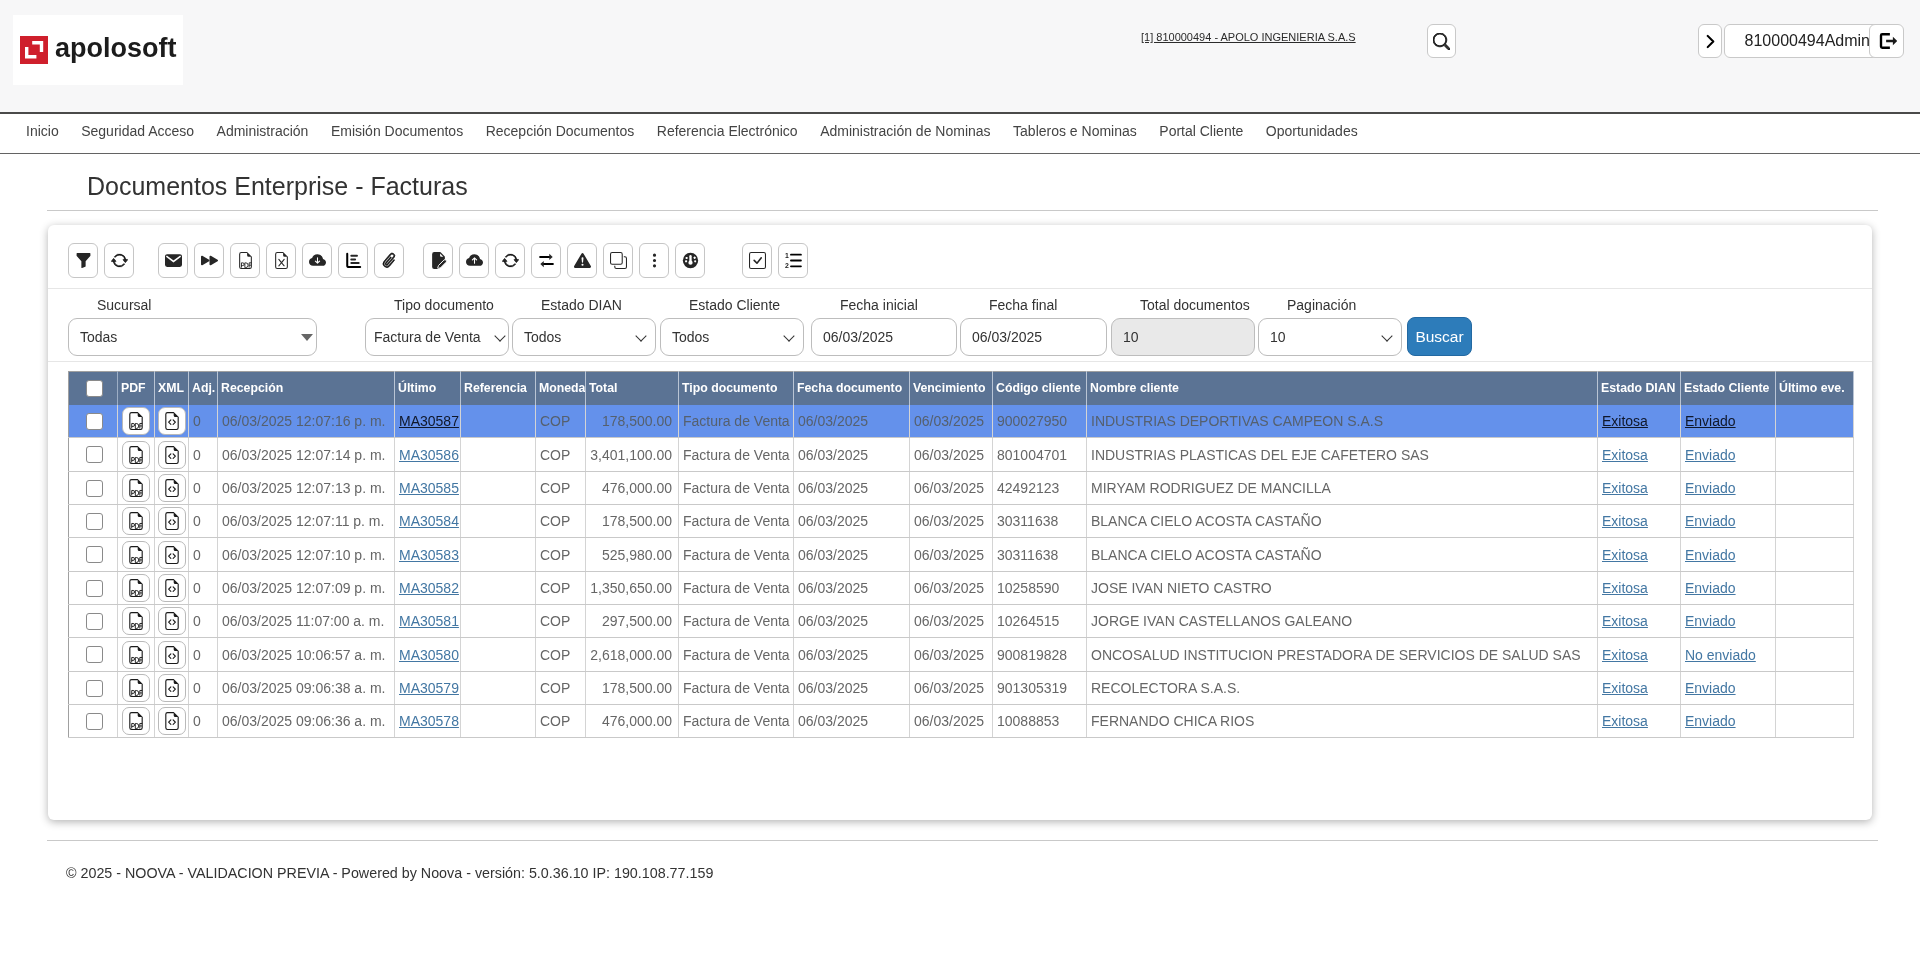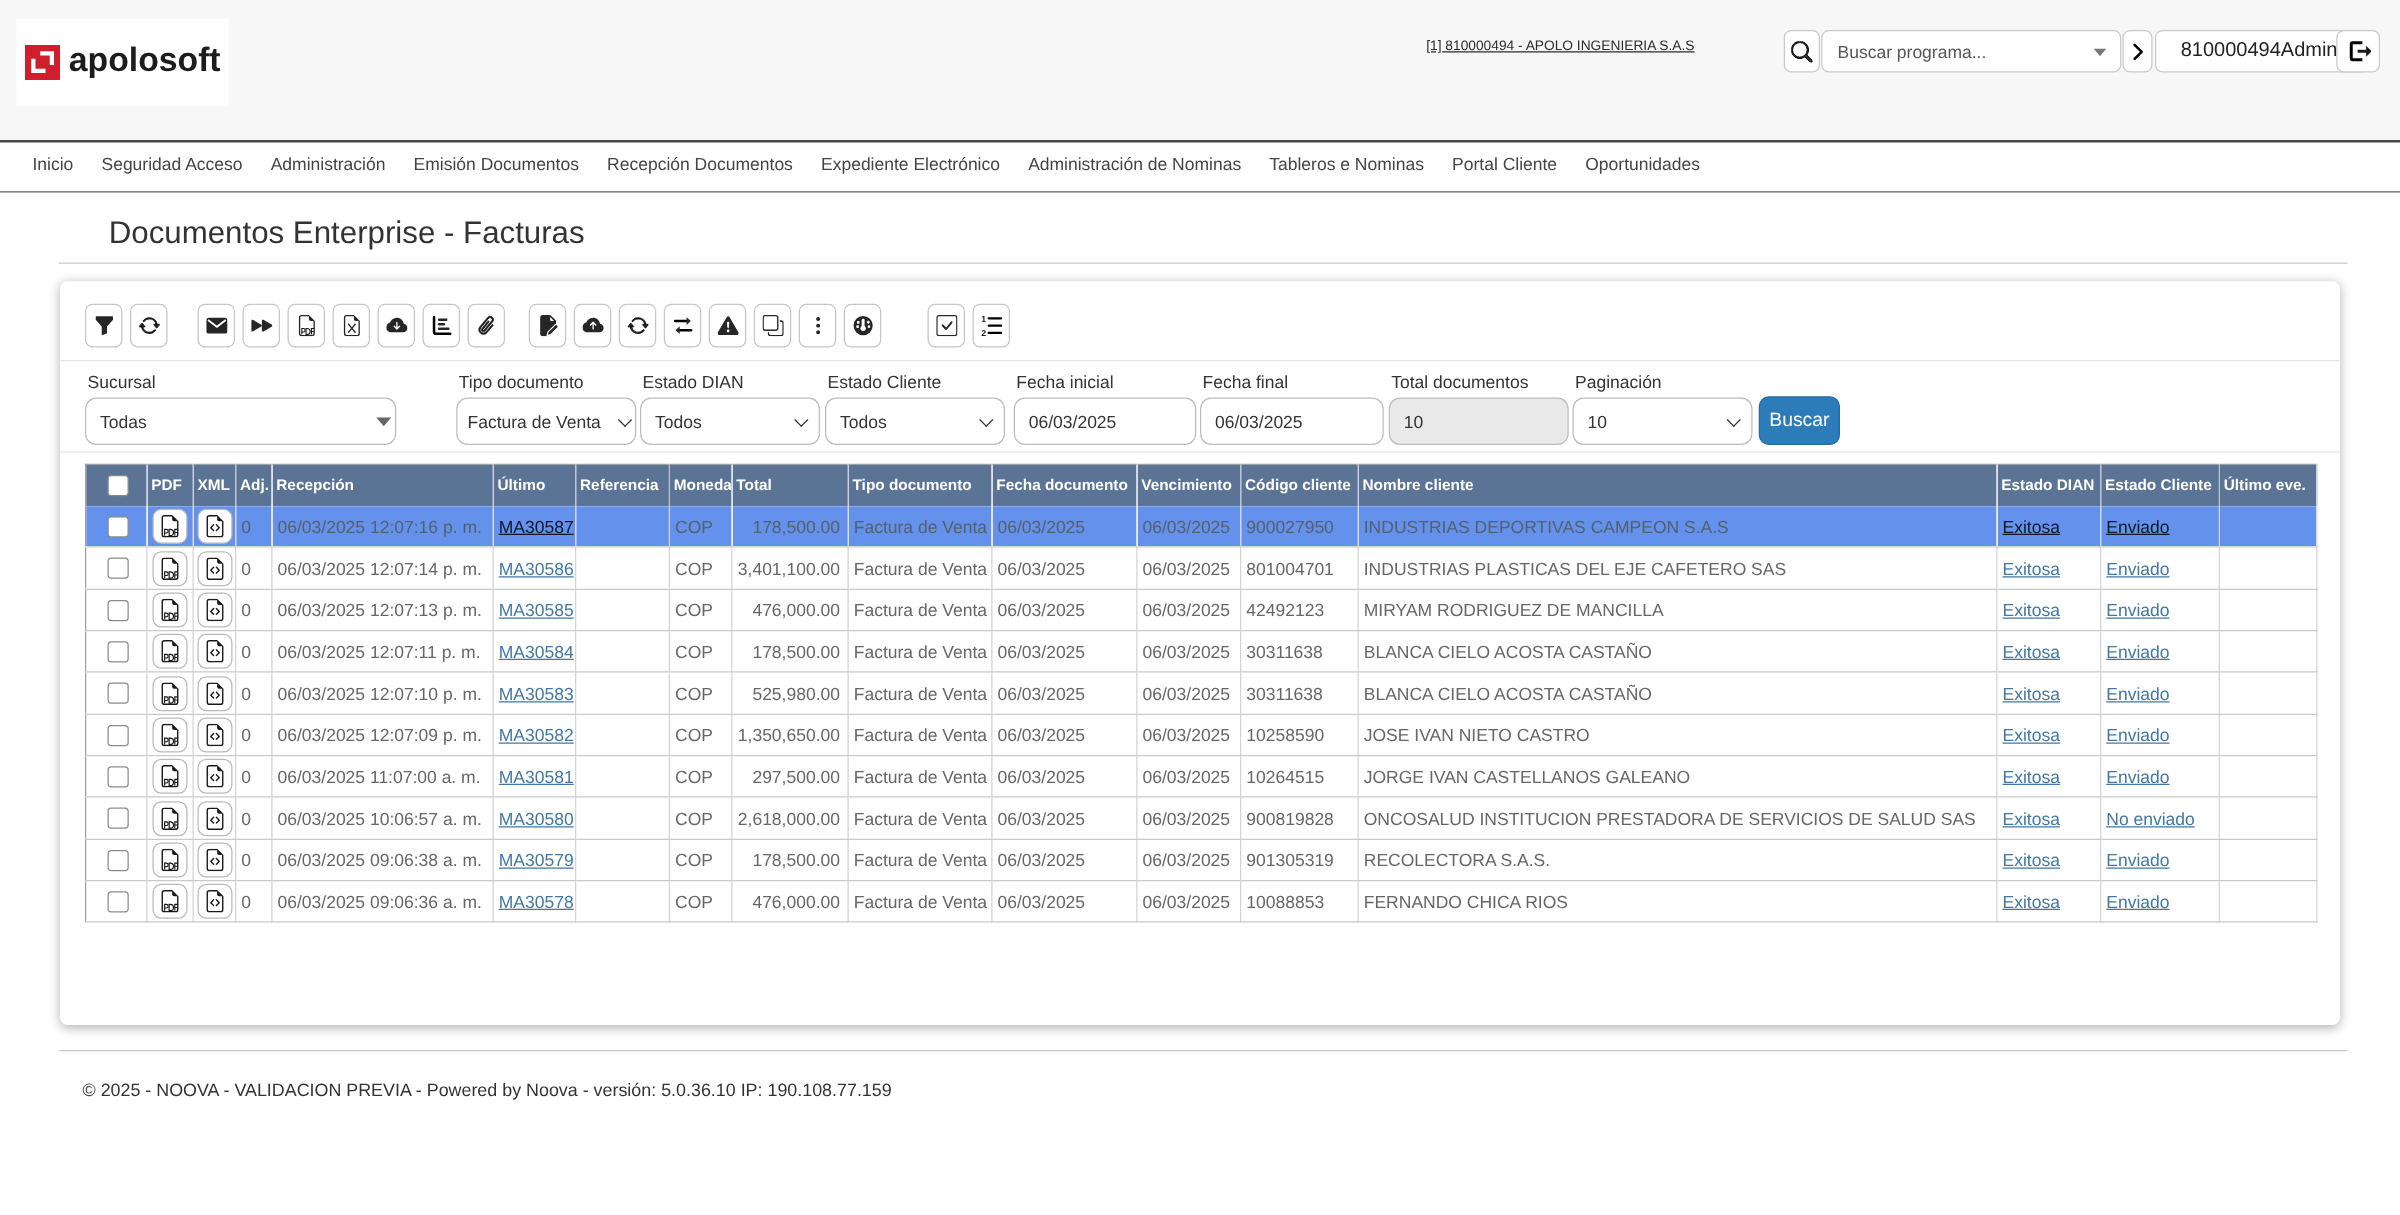--- a/index.html
+++ b/index.html
@@ -10,21 +10,21 @@
 .box { position:absolute; top:24px; height:34px; background:#fff; border:1px solid #c9c9c9; border-radius:6px; }
 .nav { position:absolute; left:0; top:112px; width:1920px; height:42px; background:#fff; border-top:2px solid #4a4a4a; border-bottom:1px solid #636363; display:flex; align-items:center; padding-left:26px; gap:22.5px; font-size:14px; color:#444; }
 .nav span { position:relative; top:-3px; }
 .title { position:absolute; left:87px; top:172px; font-size:25px; color:#333; }
 .hr1 { position:absolute; left:47px; top:210px; width:1831px; height:0; border-top:1px solid #c9c9c9; }
 .card { position:absolute; left:48px; top:225px; width:1824px; height:595px; background:#fff; border-radius:6px; box-shadow:0 2px 9px rgba(0,0,0,.3); }
 .tbg { position:absolute; top:18px; height:35px; display:flex; gap:6px; }
 .tb { width:30px; height:35px; background:#fff; border:1px solid #c6c6c6; border-radius:6px; display:flex; align-items:center; justify-content:center; }
 .tdiv { position:absolute; left:0; top:63px; width:1824px; border-top:1px solid #e6e6e6; }
 .fdiv { position:absolute; left:0; top:136px; width:1824px; border-top:1px solid #e6e6e6; }
-.flabel { position:absolute; top:72px; font-size:14px; color:#333; }
+.flabel { position:absolute; top:72px; font-size:14px; color:#333;margin-left:27px; }
 .fin { position:absolute; top:93px; height:38px; background:#fff; border:1px solid #bdbdbd; border-radius:9px; font-size:14px; color:#333; padding-left:11px; display:flex; align-items:center; }
 .fin.dis { background:#e9e9e9; }
 .caret { position:absolute; right:3px; top:15px; width:0; height:0; border-left:6px solid transparent; border-right:6px solid transparent; border-top:7px solid #666; }
 .chev { position:absolute; right:10px; top:13px; width:8px; height:8px; border-right:1.8px solid #333; border-bottom:1.8px solid #333; transform:rotate(45deg); }
 .buscar { position:absolute; left:1359px; top:92px; width:65px; height:39px; background:#2d7cba; border:1px solid #2369a2; border-radius:8px; color:#fff; font-size:15.5px; display:flex; align-items:center; justify-content:center; }
 table { position:absolute; left:20px; top:146px; width:1786px; border-collapse:collapse; table-layout:fixed; font-size:14px; color:#666; }
 table { border:1px solid #a0a0a0; }
 th { background:#5b7394; color:#fff; font-size:12.3px; font-weight:bold; text-align:left; height:33px; padding:0 2px 0 3px; border-right:1px solid #b9c4d4; overflow:hidden; white-space:nowrap; }
 td { height:33.35px; padding:0 4px; border-right:1px solid #d4d4d4; border-bottom:1px solid #c9c9c9; overflow:hidden; white-space:nowrap; }
 tr.sel td { background:#6491eb; color:#55606e; }
@@ -49,44 +49,40 @@
         <path d="M12.5 4.6 h11 v11 h-3.4 v-7.6 h-7.6 z" fill="#fff" transform="translate(-0.3,0.4)"></path>
       </svg>
     <div class="logotext">apolosoft</div>
   </div>
   <div class="toplink">[1] 810000494 - APOLO INGENIERIA S.A.S</div>
   <div class="box" style="left:1427px;width:29px;display:flex;align-items:center;justify-content:center">
       <svg width="17" height="17" viewBox="0 0 16 16" fill="#333">
         <path stroke="currentColor" stroke-width=".7" d="M11.742 10.344a6.5 6.5 0 1 0-1.397 1.398h-.001c.03.04.062.078.098.115l3.85 3.85a1 1 0 0 0 1.415-1.414l-3.85-3.85a1.007 1.007 0 0 0-.115-.1zM12 6.5a5.5 5.5 0 1 1-11 0 5.5 5.5 0 0 1 11 0z"></path>
       </svg>
     </div>
-  <div class="box" style="left:1457px;width:240px;">
-      <span style="position:absolute;left:12px;top:8px;font-size:14px;color:#555">Buscar programa...</span>
-      <span class="caret" style="border-left-width:5.5px;border-right-width:5.5px;border-top-width:6.5px;border-top-color:#777;right:11px;top:14px"></span>
-    </div>
   <div class="box" style="left:1698px;width:24px;display:flex;align-items:center;justify-content:center">
       <svg width="15" height="15" viewBox="0 0 16 16" fill="#333">
         <path d="M4.646 1.646a.5.5 0 0 1 .708 0l6 6a.5.5 0 0 1 0 .708l-6 6a.5.5 0 0 1-.708-.708L10.293 8 4.646 2.354a.5.5 0 0 1 0-.708z" stroke="currentColor" stroke-width="1.2"></path>
       </svg>
     </div>
   <div class="box" style="left:1724px;width:171px;display:flex;align-items:center;justify-content:center;font-size:16px;color:#222">810000494Admin!</div>
   <div class="box" style="left:1869px;width:35px;display:flex;align-items:center;justify-content:center">
       <svg width="20" height="20" viewBox="0 0 16 16" fill="#1a1a1a">
         <path d="M10.3 2.6 H4.2 a1 1 0 0 0-1 1 v8.8 a1 1 0 0 0 1 1 h6.1" fill="none" stroke="currentColor" stroke-width="1.9"></path>
         <path d="M7.3 7.05 h5.4 v-2.5 l3.6 3.45 -3.6 3.45 v-2.5 h-5.4 z"></path>
       </svg>
     </div>
 </div>
 <div class="nav">
     <span>Inicio</span>
     <span>Seguridad Acceso</span>
     <span>Administración</span>
     <span>Emisión Documentos</span>
     <span>Recepción Documentos</span>
-    <span>Expediente Electrónico</span>
+    <span>Referencia Electrónico</span>
     <span>Administración de Nominas</span>
     <span>Tableros e Nominas</span>
     <span>Portal Cliente</span>
     <span>Oportunidades</span>
   </div>
 <div class="title">Documentos Enterprise - Facturas</div>
 <div class="hr1"></div>
 <div class="card">
   <div class="tbg" style="left:20px">
       <span class="tb">

